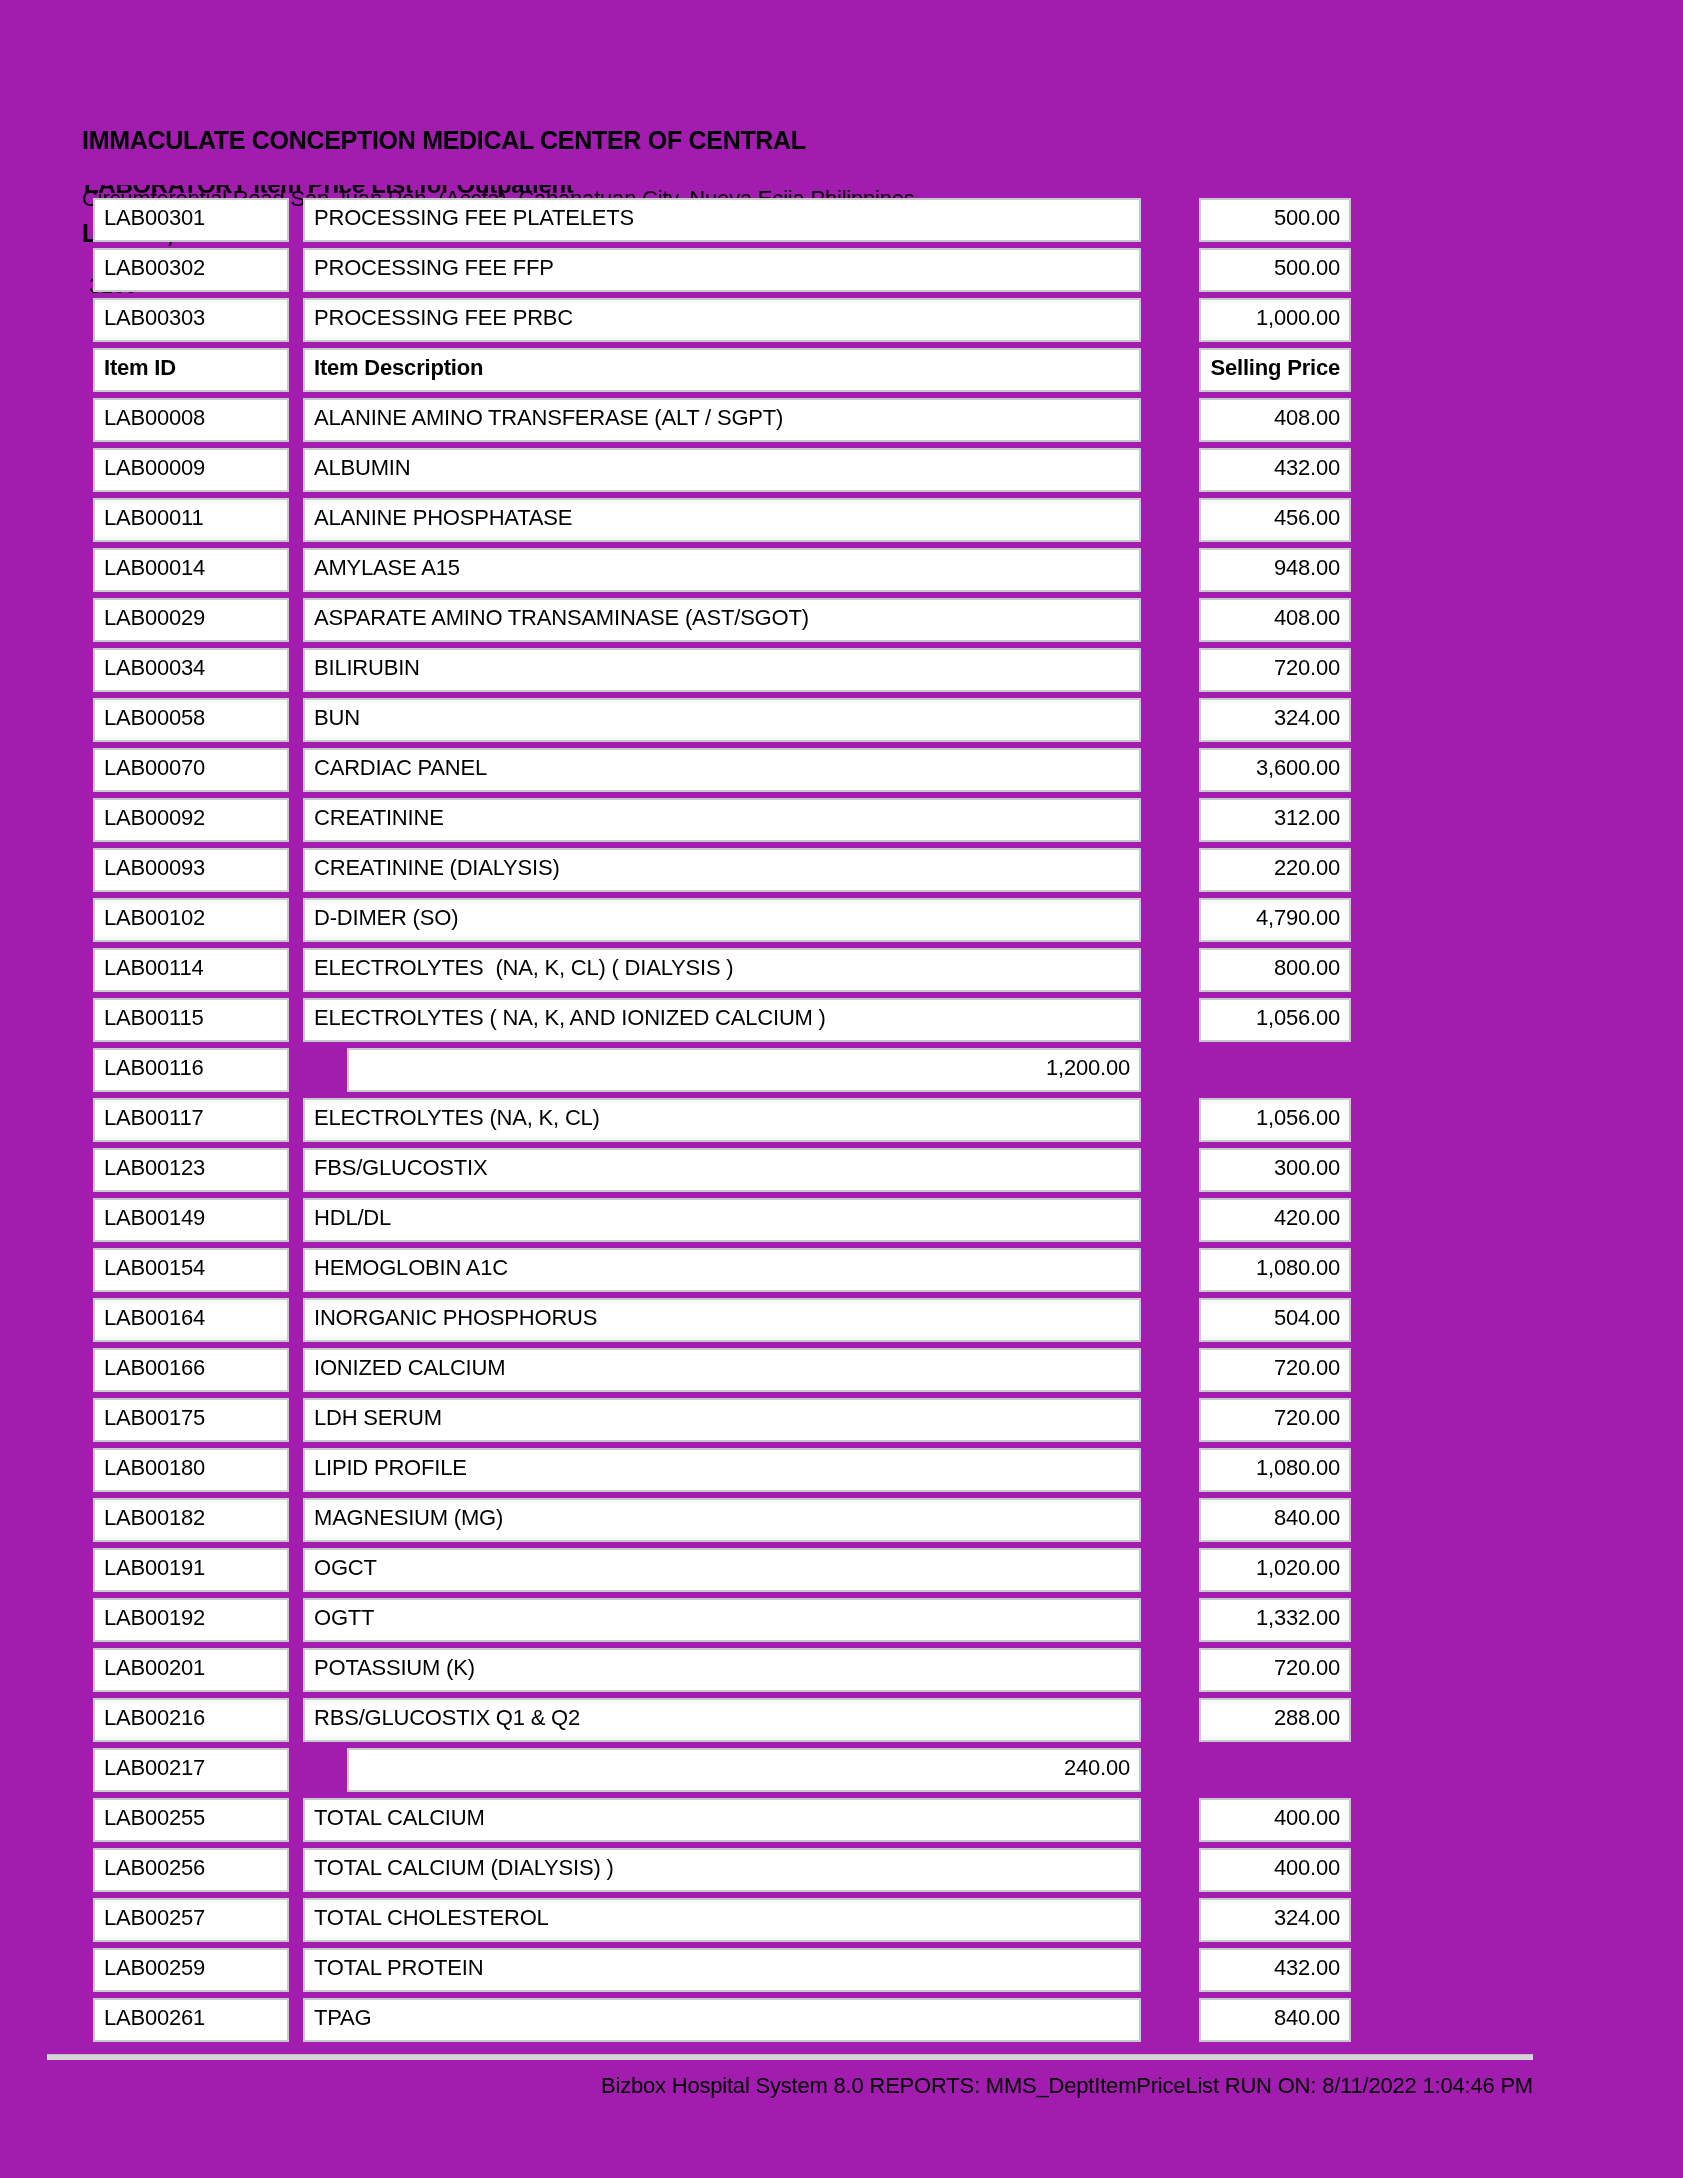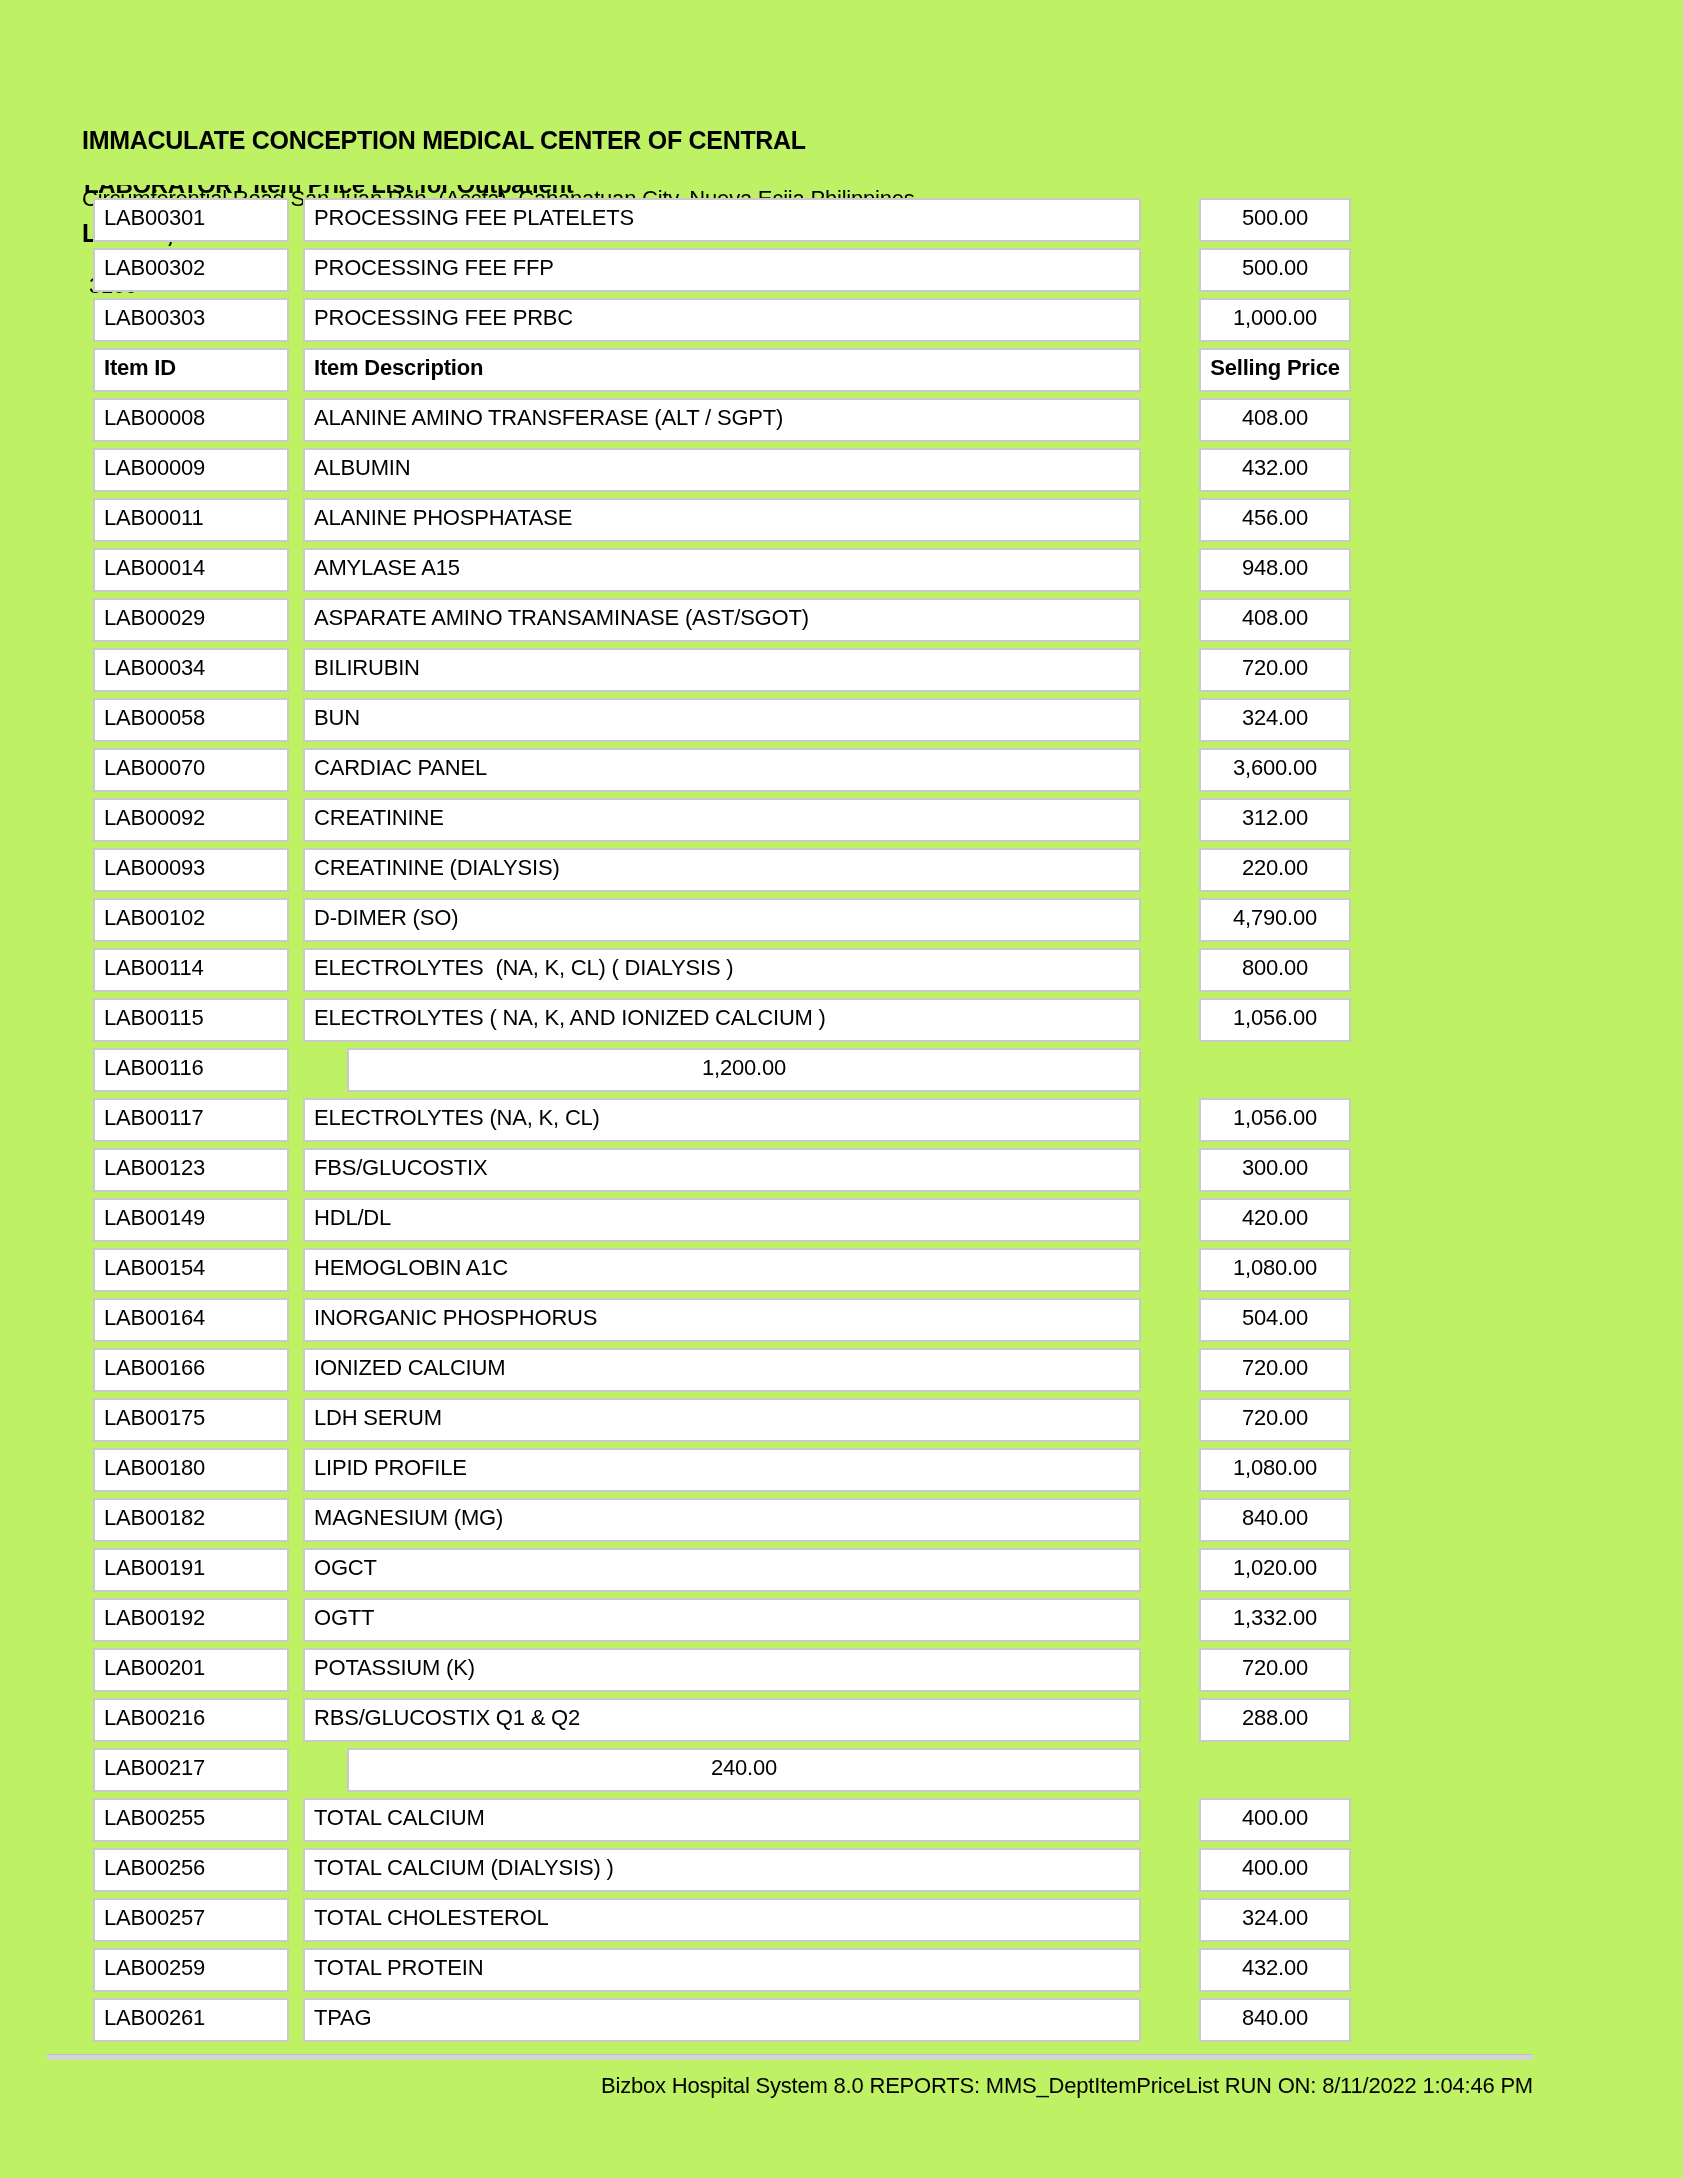--- a/index.html
+++ b/index.html
@@ -4,21 +4,21 @@
 <style>
   html, body {
     margin: 0;
     padding: 0;
     background: #ffffff;
   }
   .page {
     position: relative;
     width: 1683px;
     height: 2178px;
-    background: #bef264;
+    background: #a21caf;
     font-family: "Liberation Sans", sans-serif;
     color: #000000;
     overflow: hidden;
   }
   .org-title {
     position: absolute;
     left: 82px;
     top: 63px;
     font-size: 25px;
     font-weight: bold;
@@ -72,21 +72,21 @@
     height: 44px;
     border: 2px solid #c9c9c9;
     background: #ffffff;
     padding: 5px 9px 0 9px;
     font-size: 22px;
     letter-spacing: -0.2px;
     white-space: pre;
     overflow: hidden;
   }
   .t-cell.price {
-    text-align: center;
+    text-align: right;
     margin-left: 44px;
   }
   .t-row.header-row .t-cell {
     font-weight: bold;
   }
   .footer-rule {
     position: absolute;
     left: 47px;
     top: 2054px;
     width: 1486px;

